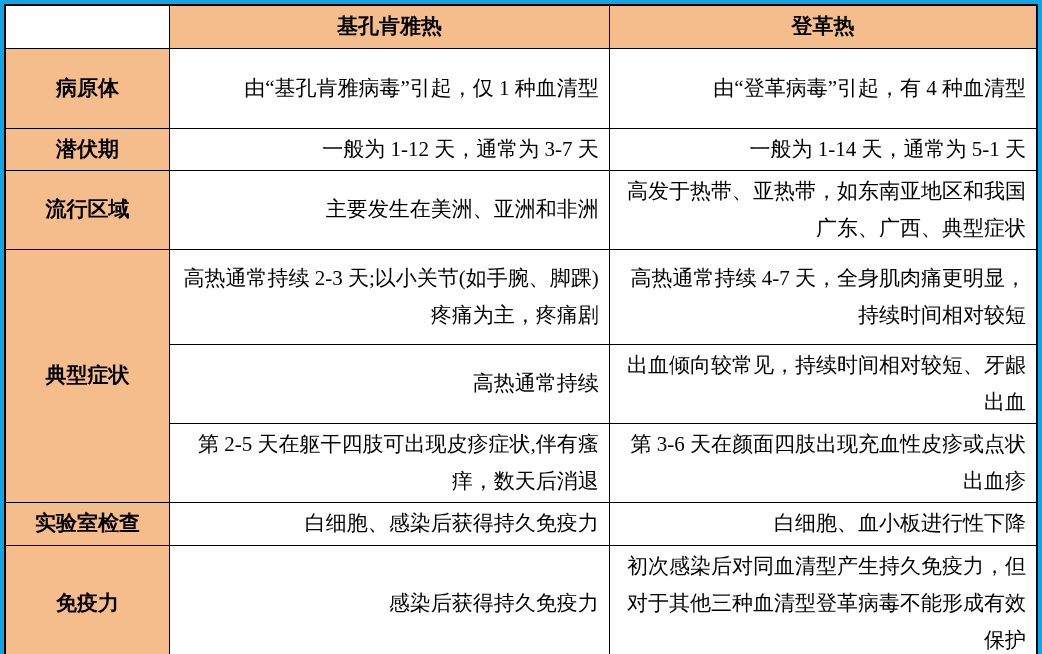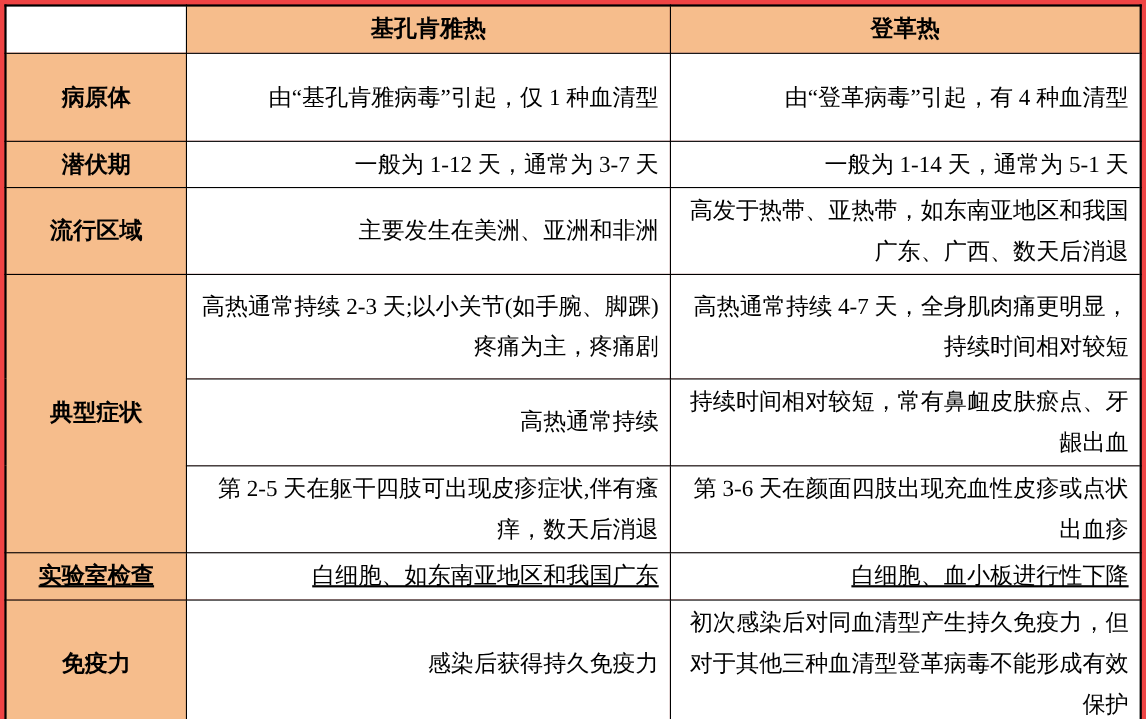--- a/index.html
+++ b/index.html
@@ -6,21 +6,21 @@
     margin: 0;
     padding: 0;
     background: #ffffff;
     font-family: "Liberation Serif", "DejaVu Serif", serif;
   }
   .page {
     width: 1042px;
     height: 654px;
     box-sizing: border-box;
     padding: 4px 4px;
-    background: #ef4444;
+    background: #0ea5e9;
     overflow: hidden;
   }
   table.cmp {
     border-collapse: collapse;
     width: 1034px;
     table-layout: fixed;
     color: #000000;
   }
   table.cmp col.c-label { width: 164px; }
   table.cmp col.c-chik  { width: 438px; }
@@ -49,21 +49,21 @@
     text-align: right;
     padding: 2px 10px 2px 9px;
   }
   tr.r-head   { height: 43px; }
   tr.r-path   { height: 80px; margin-top: 23px; }
   tr.r-incub  { height: 41px; }
   tr.r-region { height: 78px; margin-top: 48px; }
   tr.r-sym1   { height: 95px; }
   tr.r-sym2   { height: 72px; }
   tr.r-sym3   { height: 76px; }
-  tr.r-lab    { height: 43px; text-decoration: underline; }
+  tr.r-lab    { height: 43px; }
   tr.r-immu   { height: 116px; }
 </style>
 </head>
 <body>
 
 <div class="page">
   <table class="cmp">
     <colgroup>
       <col class="c-label">
       <col class="c-chik">
@@ -84,40 +84,40 @@
 
       <tr class="r-incub">
         <th>潜伏期</th>
         <td>一般为 1-12 天，通常为 3-7 天</td>
         <td>一般为 1-14 天，通常为 5-1 天</td>
       </tr>
 
       <tr class="r-region">
         <th>流行区域</th>
         <td>主要发生在美洲、亚洲和非洲</td>
-        <td>高发于热带、亚热带，如东南亚地区和我国广东、广西、数天后消退</td>
+        <td>高发于热带、亚热带，如东南亚地区和我国广东、广西、典型症状</td>
       </tr>
 
       <tr class="r-sym1">
         <th rowspan="3">典型症状</th>
         <td>高热通常持续 2-3 天;以小关节(如手腕、脚踝)疼痛为主，疼痛剧</td>
         <td>高热通常持续 4-7 天，全身肌肉痛更明显，持续时间相对较短</td>
       </tr>
       <tr class="r-sym2">
         <td>高热通常持续</td>
-        <td>持续时间相对较短，常有鼻衄皮肤瘀点、牙龈出血</td>
+        <td>出血倾向较常见，持续时间相对较短、牙龈出血</td>
       </tr>
       <tr class="r-sym3">
         <td>第 2-5 天在躯干四肢可出现皮疹症状,伴有瘙痒，数天后消退</td>
         <td>第 3-6 天在颜面四肢出现充血性皮疹或点状出血疹</td>
       </tr>
 
       <tr class="r-lab">
         <th>实验室检查</th>
-        <td>白细胞、如东南亚地区和我国广东</td>
+        <td>白细胞、感染后获得持久免疫力</td>
         <td>白细胞、血小板进行性下降</td>
       </tr>
 
       <tr class="r-immu">
         <th>免疫力</th>
         <td>感染后获得持久免疫力</td>
         <td>初次感染后对同血清型产生持久免疫力，但对于其他三种血清型登革病毒不能形成有效保护</td>
       </tr>
     </tbody>
   </table>

